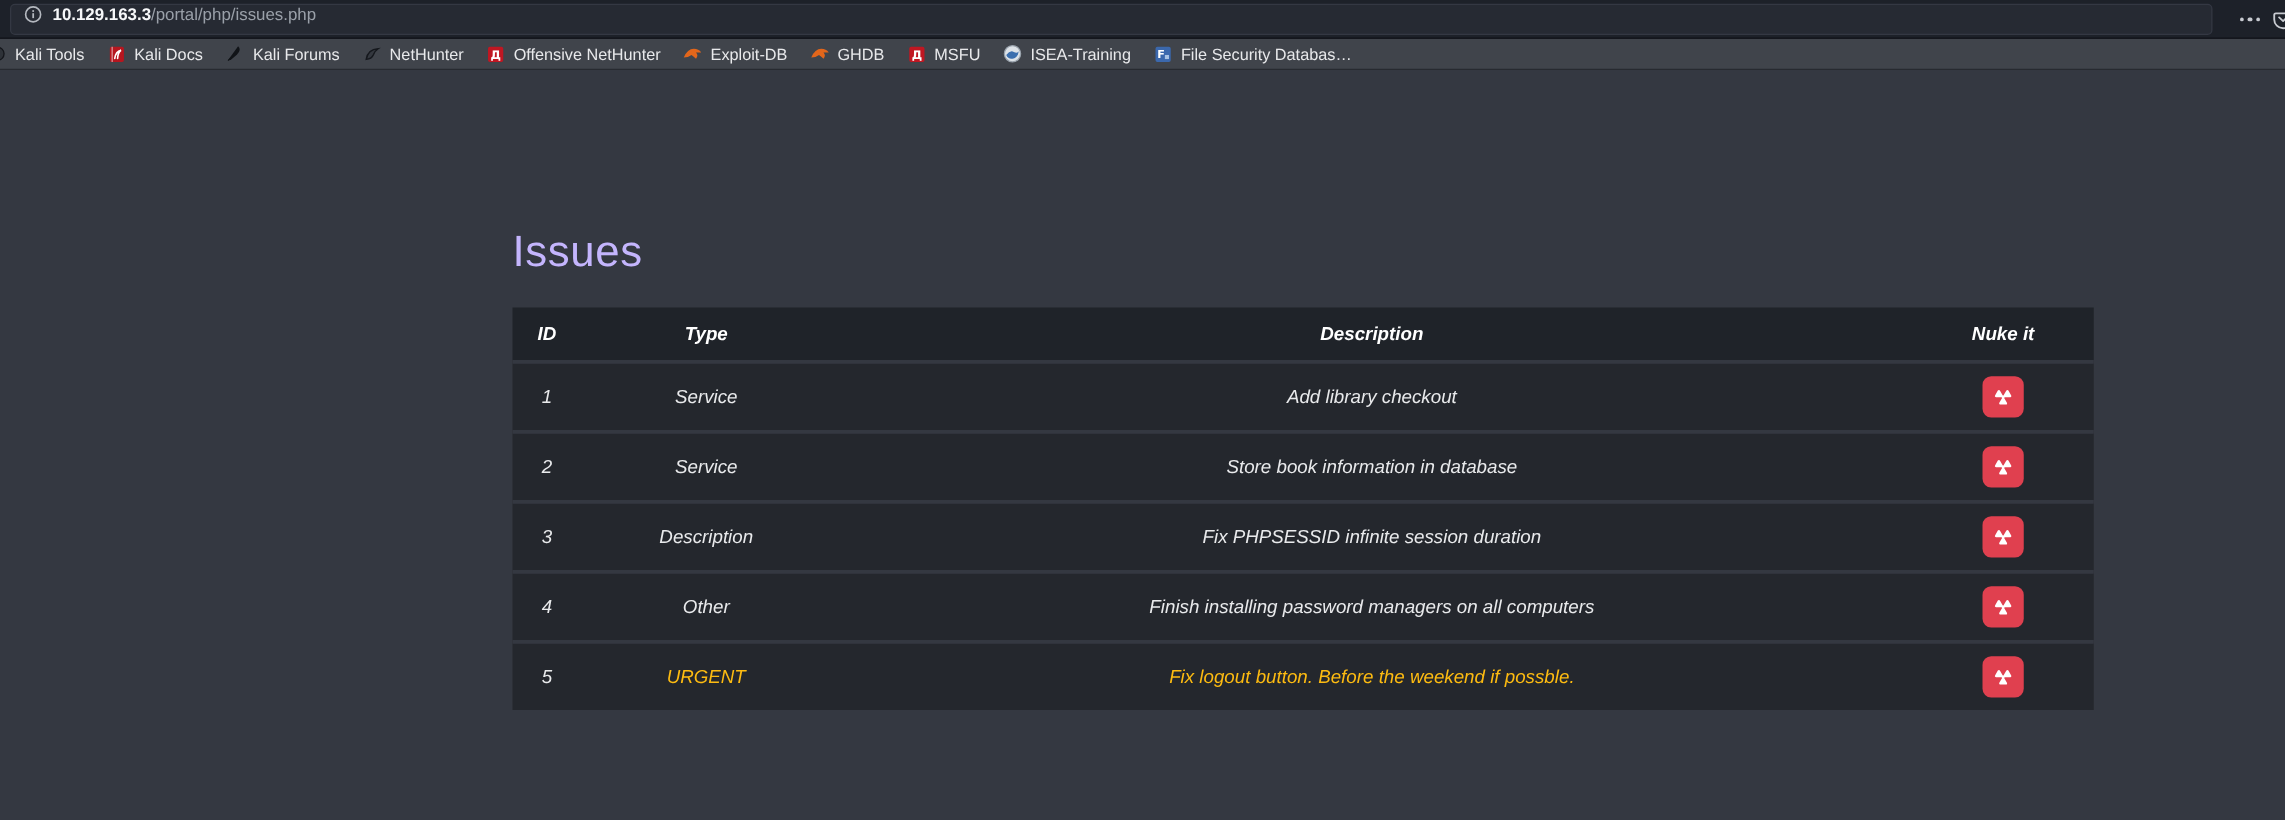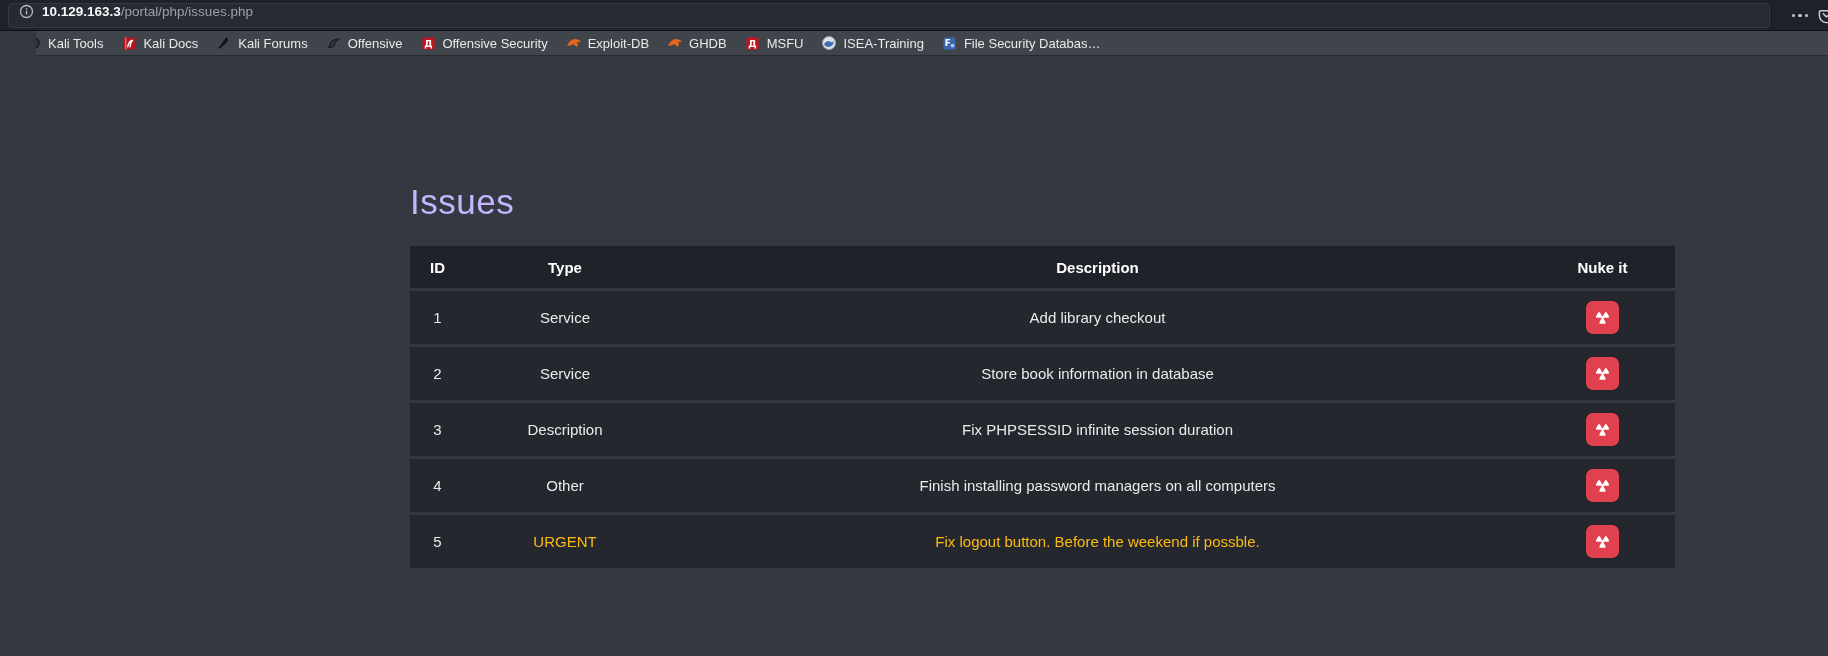--- a/index.html
+++ b/index.html
@@ -20,37 +20,37 @@
   .url-text{font-size:13.5px;white-space:nowrap;overflow:hidden;}
   .url-host{color:#f7f8fa;font-weight:bold;}
   .url-path{color:#9aa0a9;}
   .toolbar-right{position:absolute;right:0;top:0;height:31px;display:flex;
     align-items:center;gap:10px;padding-right:0;}
   .dots{display:flex;gap:3px;align-items:center;}
   .dots i{width:3.5px;height:3.5px;border-radius:50%;background:#c7cad0;display:block;}
   .pocket{margin-right:-7px;display:flex;}
 
   .bookmarksbar{height:25px;background:var(--bookmarks_bg);display:flex;
-    align-items:center;border-bottom:1px solid #272a30;overflow:hidden;margin-left:36px;}
+    align-items:center;border-bottom:1px solid #272a30;overflow:hidden;}
   .bm{display:flex;align-items:center;gap:6px;padding:0 9px;height:100%;
     font-size:13px;color:#e8e9eb;white-space:nowrap;cursor:default;}
   .bm:first-child{margin-left:-19px;}
   .bm .fav{width:16px;height:16px;flex:0 0 16px;display:flex;align-items:center;justify-content:center;}
 
   
   .content{height:599px;background:var(--page_bg);}
   .container{width:1265px;margin-left:410px;}
   h1{padding-top:126px;text-align:left;font-size:35px;font-weight:500;
     color:#c4b5fd;letter-spacing:.5px;}
   .table{margin-top:24px;width:100%;}
   .thead{display:flex;align-items:center;height:42px;background:var(--header_bg);
     color:#fff;font-weight:bold;font-size:15px;}
   .trow{display:flex;align-items:center;height:56px;background:var(--row_bg);
     border-top:3px solid var(--page_bg);color:var(--text_light);font-size:15px;}
-  .cell{display:flex;align-items:center;justify-content:center;text-align:left;}
+  .cell{display:flex;align-items:center;justify-content:center;text-align:left;font-style:italic;}
   .c-id{width:55px;}
   .c-type{width:200px;}
   .c-desc{flex:1;}
   .c-nuke{width:145px;}
   .urgent{color:var(--accent_yellow);}
   .nuke-btn{width:33px;height:33px;border:none;border-radius:7px;
     background:var(--accent_red);display:flex;align-items:center;justify-content:center;
     cursor:pointer;}
 </style>
 </head>
@@ -109,30 +109,30 @@
         </svg>
     </span>
     <span>Kali Forums</span>
   </div>
   <div class="bm">
     <span class="fav">
       <svg width="16" height="16" viewBox="0 0 16 16">
           <path d="M3 12.5 Q4.2 4.5 12.5 4 Q9.5 6 8.6 9 Q7.2 12.2 3 12.5 Z" fill="#34383f" stroke="#15181d" stroke-width="1.2"></path>
         </svg>
     </span>
-    <span>Offensive</span>
+    <span>NetHunter</span>
   </div>
   <div class="bm">
     <span class="fav">
       <svg width="15" height="15" viewBox="0 0 16 16">
           <rect x="1.5" y="1.5" width="13" height="13" rx="1.6" fill="#c01722"></rect>
           <text x="8" y="11.6" text-anchor="middle" font-size="10" font-weight="bold" fill="#ffffff" font-family="DejaVu Sans">Д</text>
         </svg>
     </span>
-    <span>Offensive Security</span>
+    <span>Offensive NetHunter</span>
   </div>
   <div class="bm">
     <span class="fav">
       <svg width="16" height="16" viewBox="0 0 16 16">
           <path d="M1 11 Q4 4 9 4 Q13 4 15 7 L10.8 6.9 Q13 9 10.8 12 Q8.5 10 7.2 9 Q4.5 11 1 11 Z" fill="#e2661b"></path>
         </svg>
     </span>
     <span>Exploit-DB</span>
   </div>
   <div class="bm">

